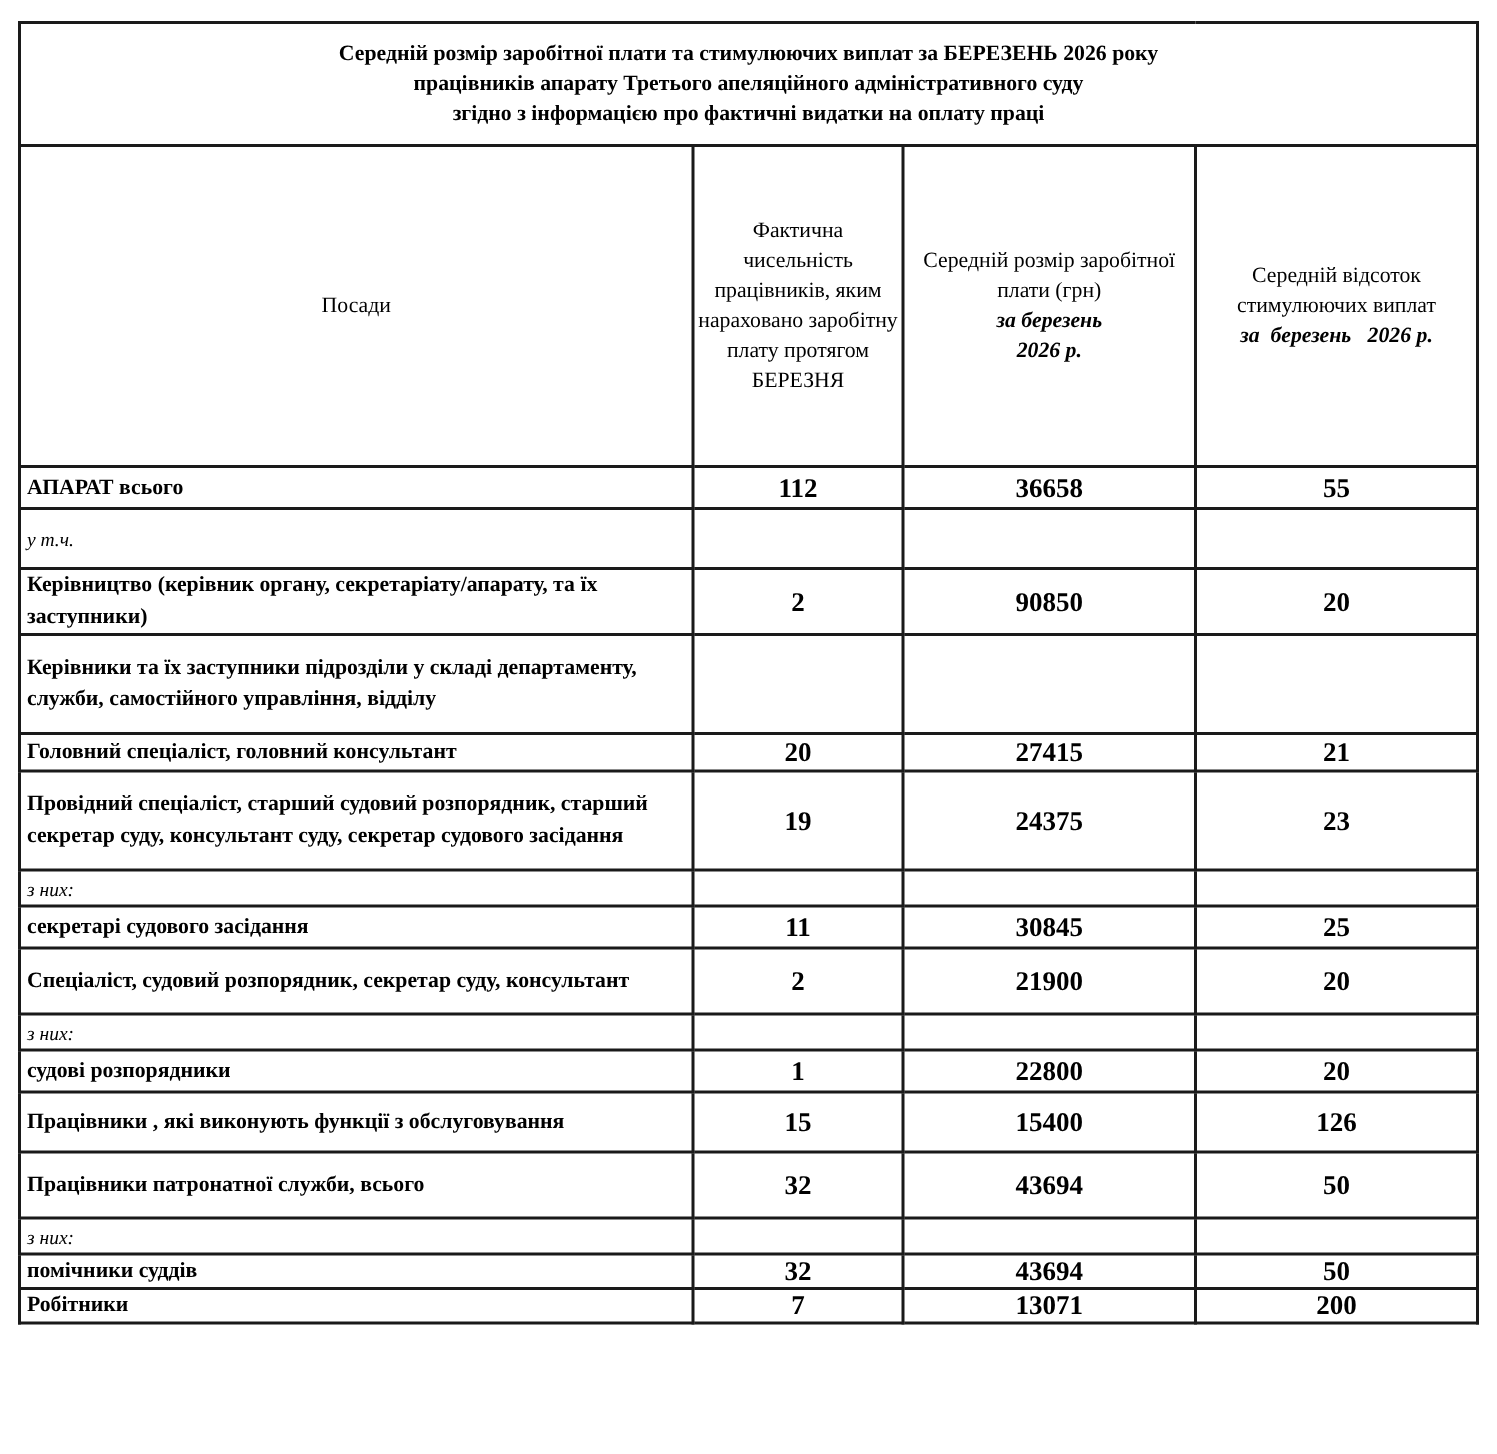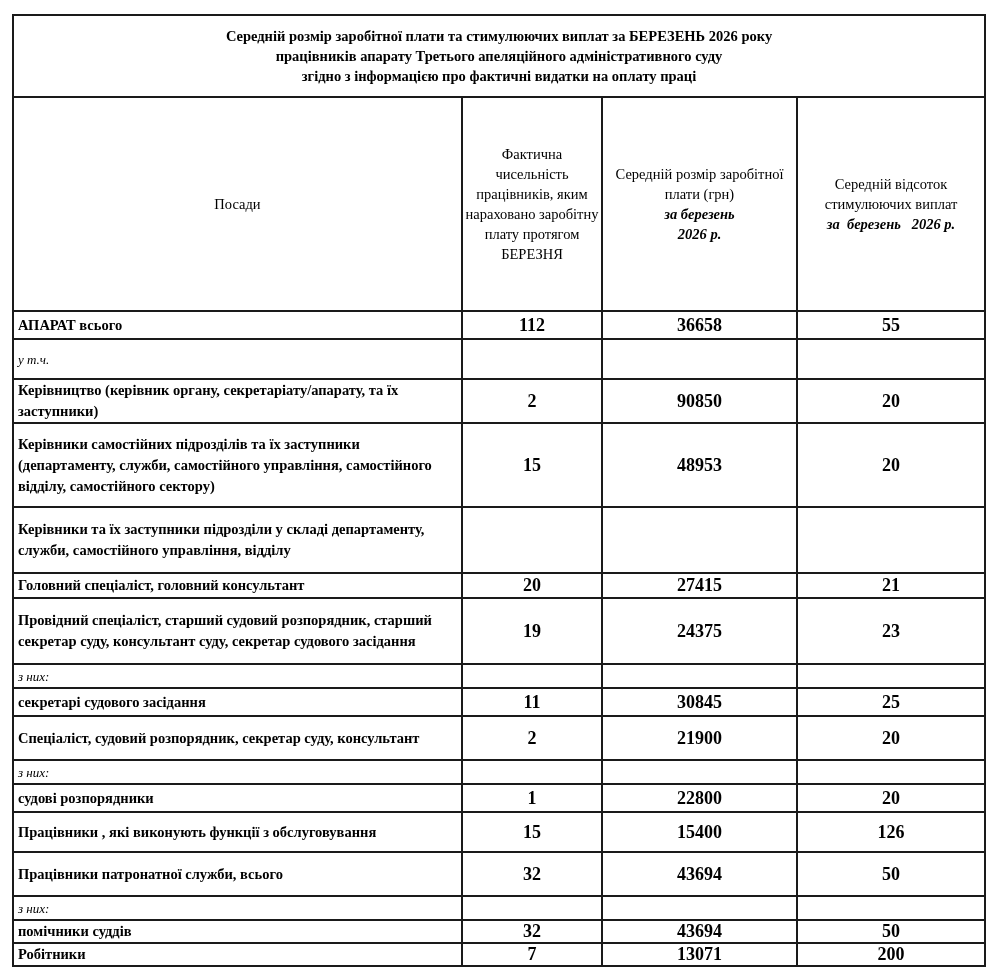--- a/index.html
+++ b/index.html
@@ -113,26 +113,20 @@
     <td class="num"></td>
     <td class="num"></td>
     <td class="num"></td>
   </tr>
   <tr style="height:32px">
     <td class="label">Керівництво (керівник органу, секретаріату/апарату, та їх заступники)</td>
     <td class="num">2</td>
     <td class="num">90850</td>
     <td class="num">20</td>
   </tr>
-  <tr style="height:84px">
-    <td class="label">Керівники самостійних підрозділів та їх заступники (департаменту, служби, самостійного управління, самостійного відділу, самостійного сектору)</td>
-    <td class="num">15</td>
-    <td class="num">48953</td>
-    <td class="num">20</td>
-  </tr>
   <tr style="height:66px">
     <td class="label">Керівники  та їх заступники підрозділи у складі департаменту, служби, самостійного управління, відділу</td>
     <td class="num"></td>
     <td class="num"></td>
     <td class="num"></td>
   </tr>
   <tr style="height:25px">
     <td class="label">Головний спеціаліст, головний консультант</td>
     <td class="num">20</td>
     <td class="num">27415</td>

